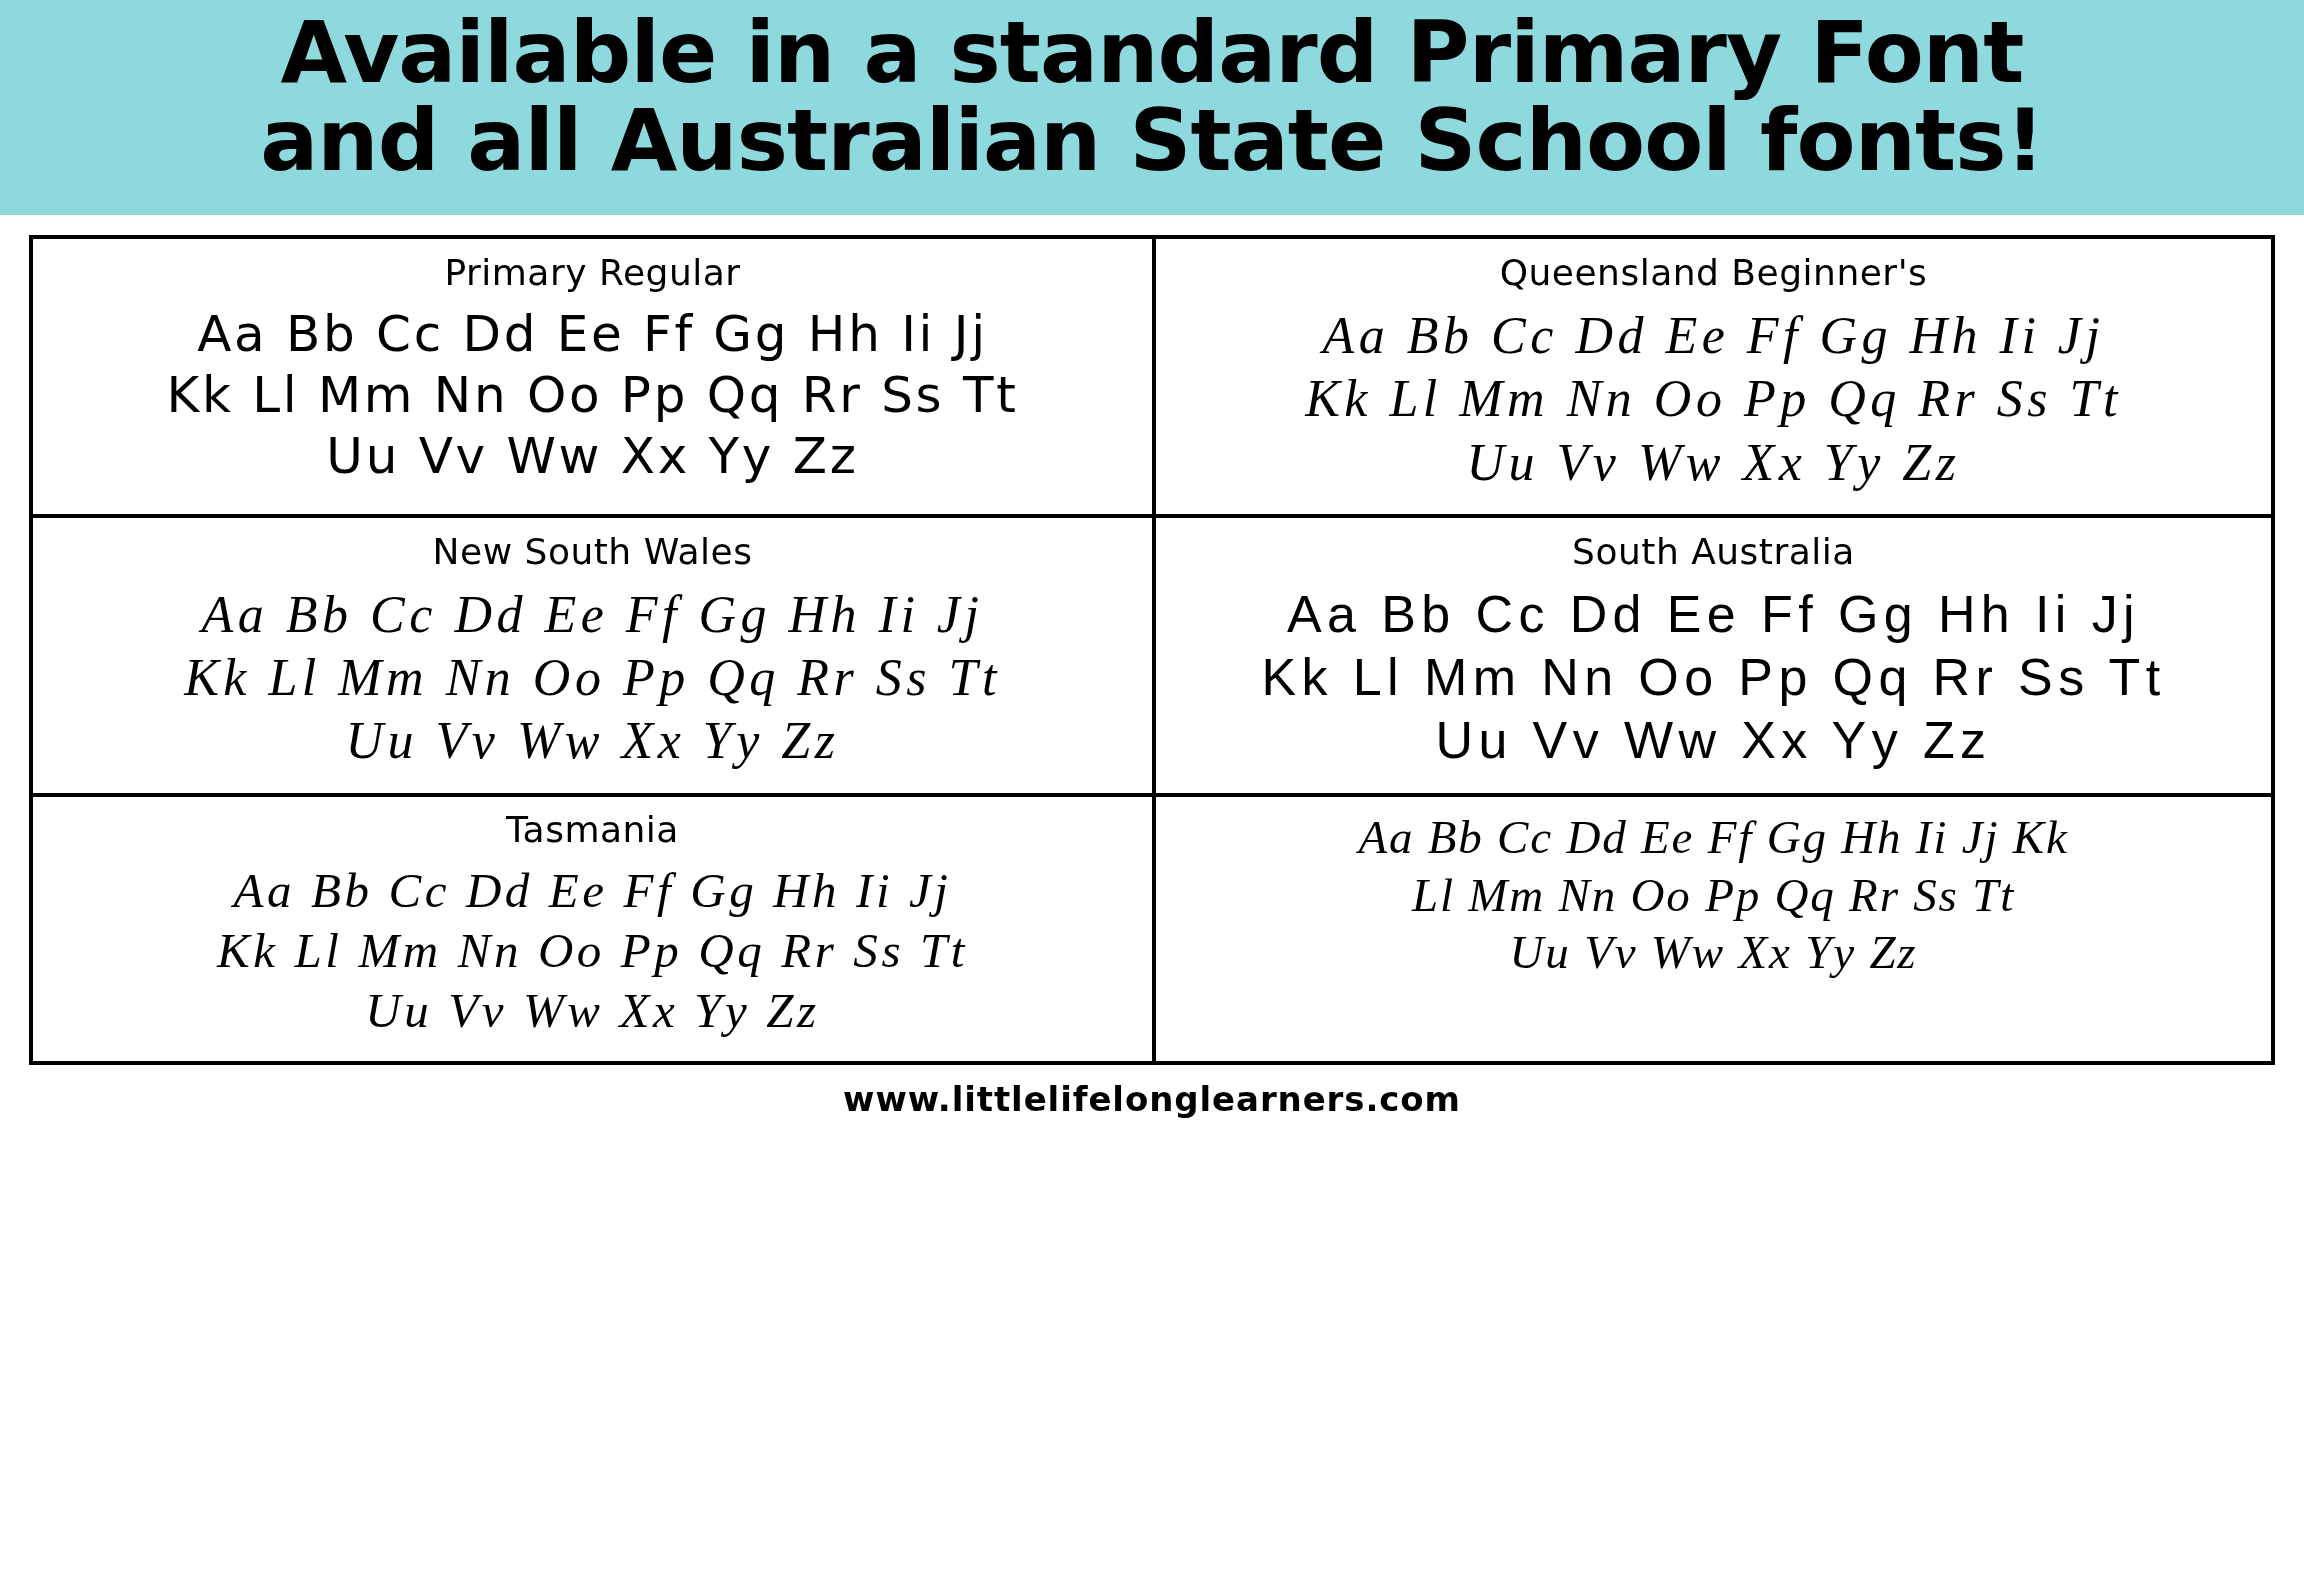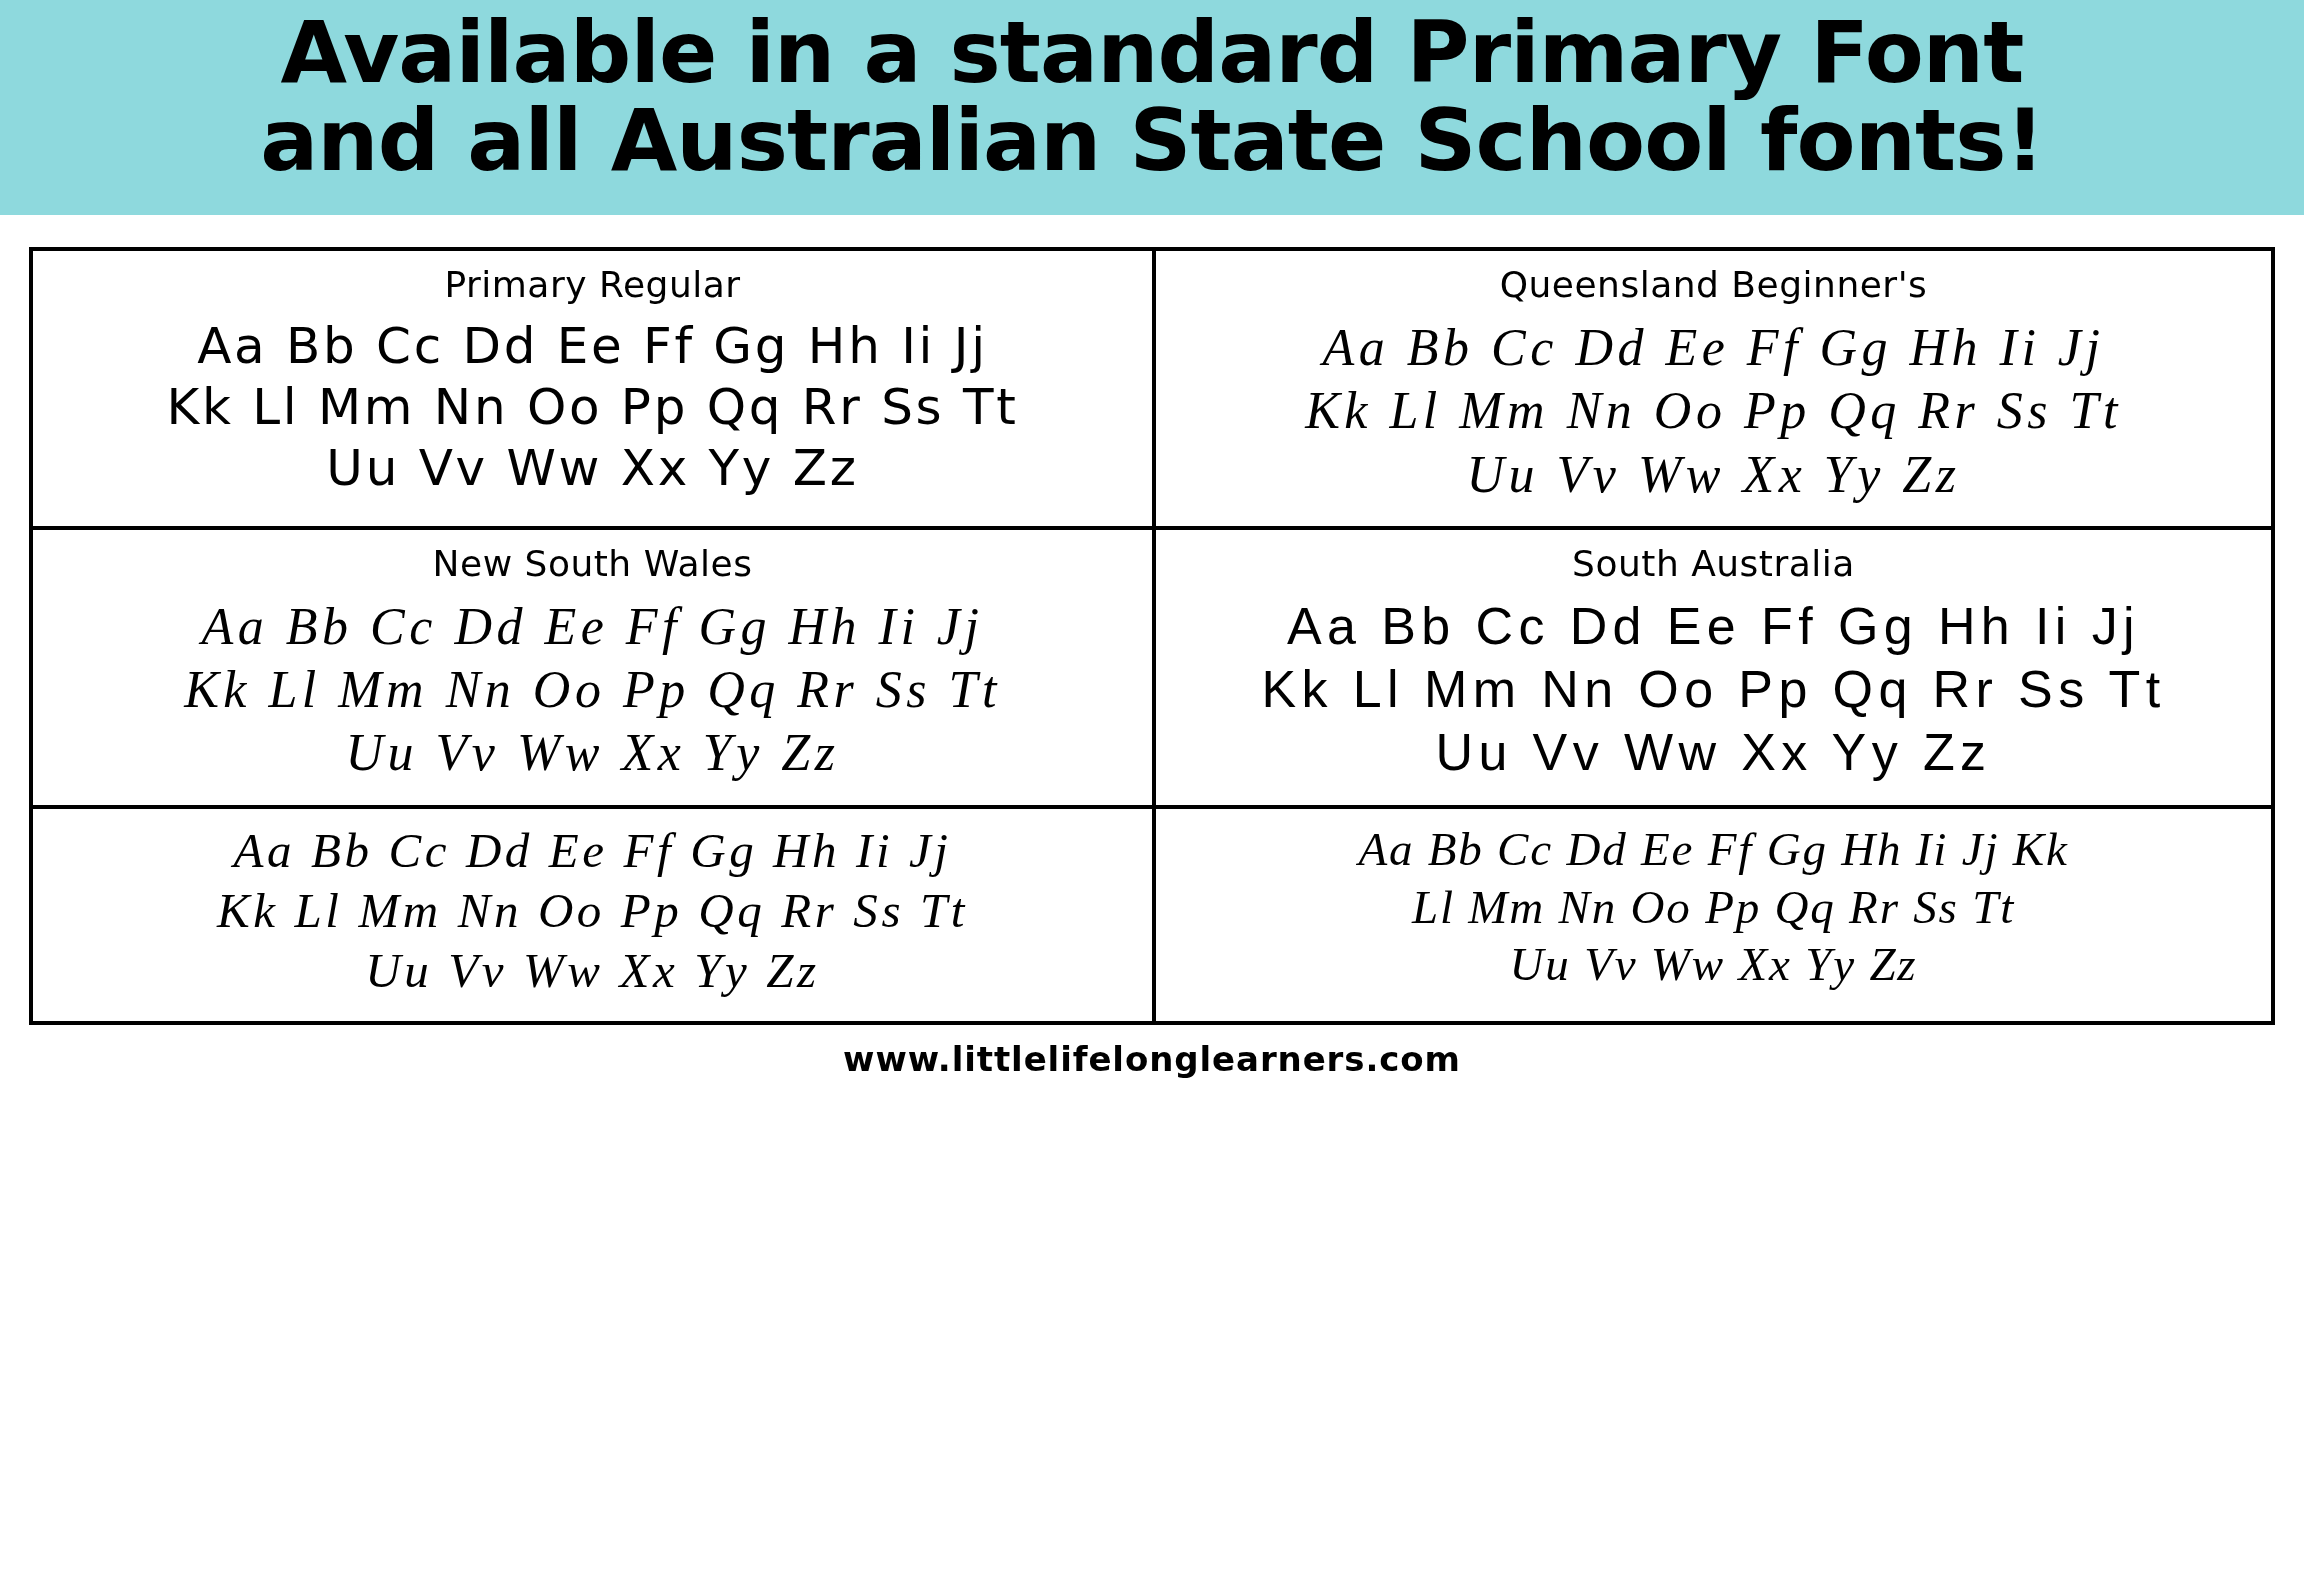--- a/index.html
+++ b/index.html
@@ -35,21 +35,21 @@
     font-weight: bold;
     font-size: 86px;
     line-height: 1.02;
     letter-spacing: -0.9px;
     color: #000000;
     white-space: nowrap;
   }
 
   
   .grid-wrap {
-    padding: 32px 29px 0 29px;
+    padding: 20px 29px 0 29px;
     box-sizing: border-box;
   }
   .grid {
     border: 4.5px solid #000000;
     box-sizing: border-box;
     width: 100%;
   }
   .grid-row {
     display: flex;
     width: 100%;
@@ -166,20 +166,21 @@
         <div class="cell style-script-upright">
           <div class="cell-title">South Australia</div>
           <div class="alpha-line">Aa Bb Cc Dd Ee Ff Gg Hh Ii Jj</div>
           <div class="alpha-line">Kk Ll Mm Nn Oo Pp Qq Rr Ss Tt</div>
           <div class="alpha-line">Uu Vv Ww Xx Yy Zz</div>
         </div>
       </div>
 
       <div class="grid-row">
         <div class="cell style-script-sm">
+          <div class="cell-title">Tasmania</div>
           <div class="alpha-line">Aa Bb Cc Dd Ee Ff Gg Hh Ii Jj</div>
           <div class="alpha-line">Kk Ll Mm Nn Oo Pp Qq Rr Ss Tt</div>
           <div class="alpha-line">Uu Vv Ww Xx Yy Zz</div>
         </div>
         <div class="cell style-script-tight">
           <div class="alpha-line">Aa Bb Cc Dd Ee Ff Gg Hh Ii Jj Kk</div>
           <div class="alpha-line">Ll Mm Nn Oo Pp Qq Rr Ss Tt</div>
           <div class="alpha-line">Uu Vv Ww Xx Yy Zz</div>
         </div>
       </div>

